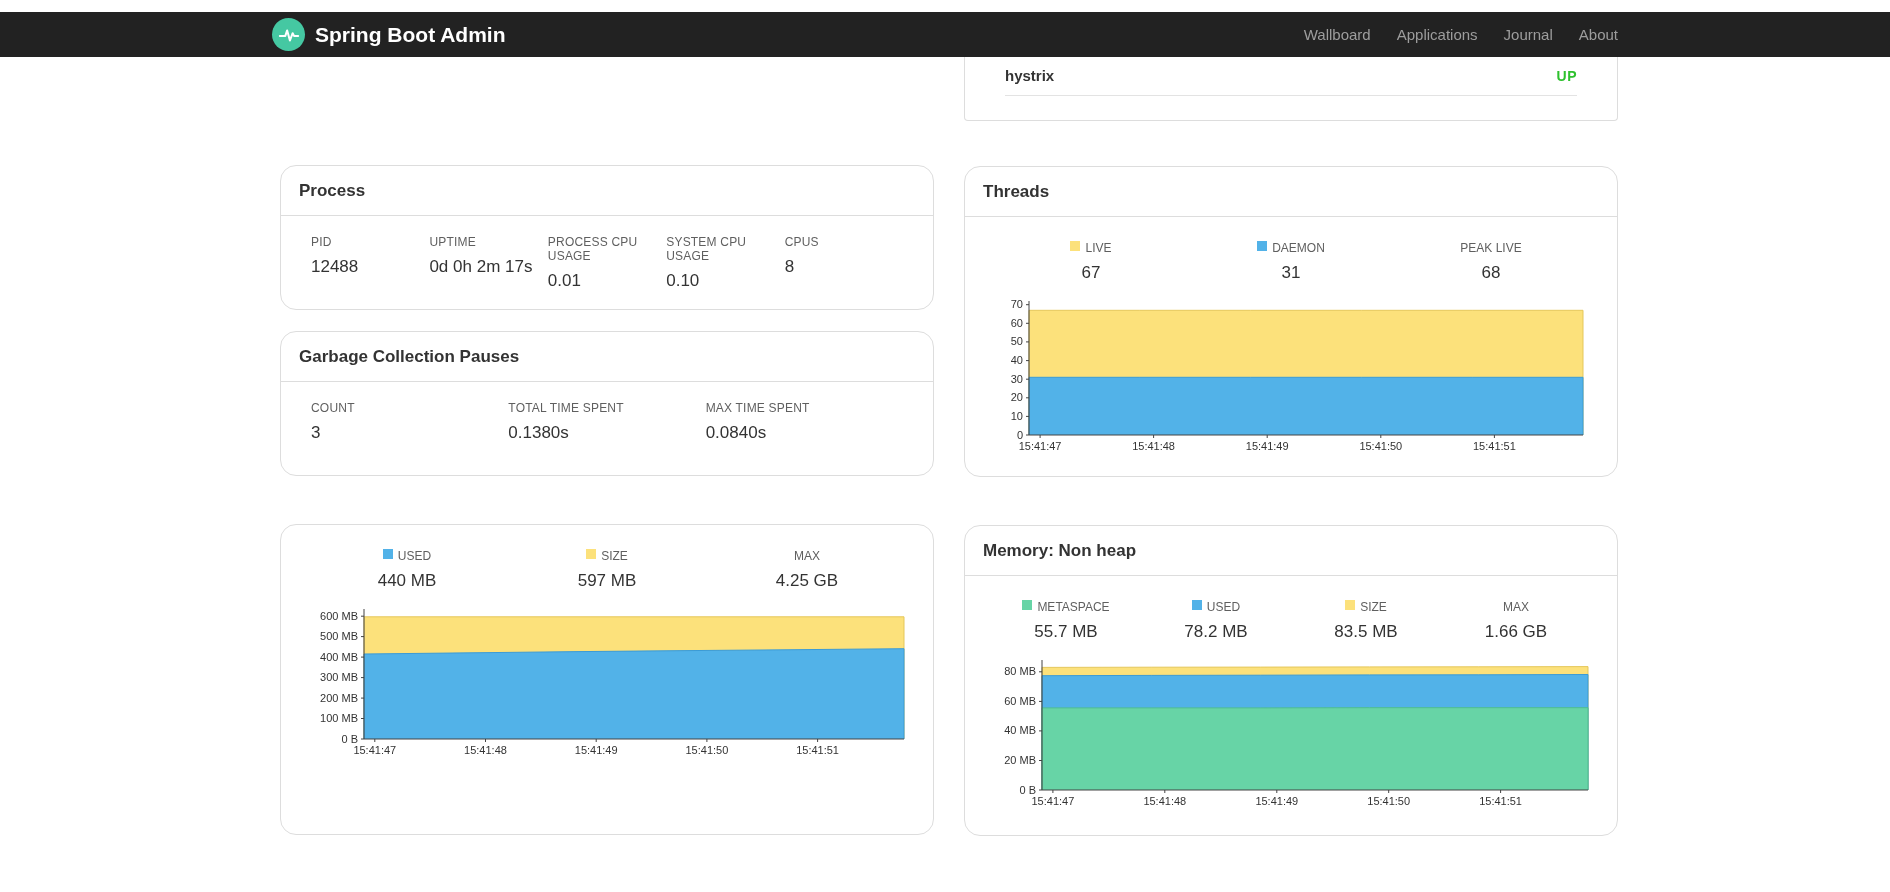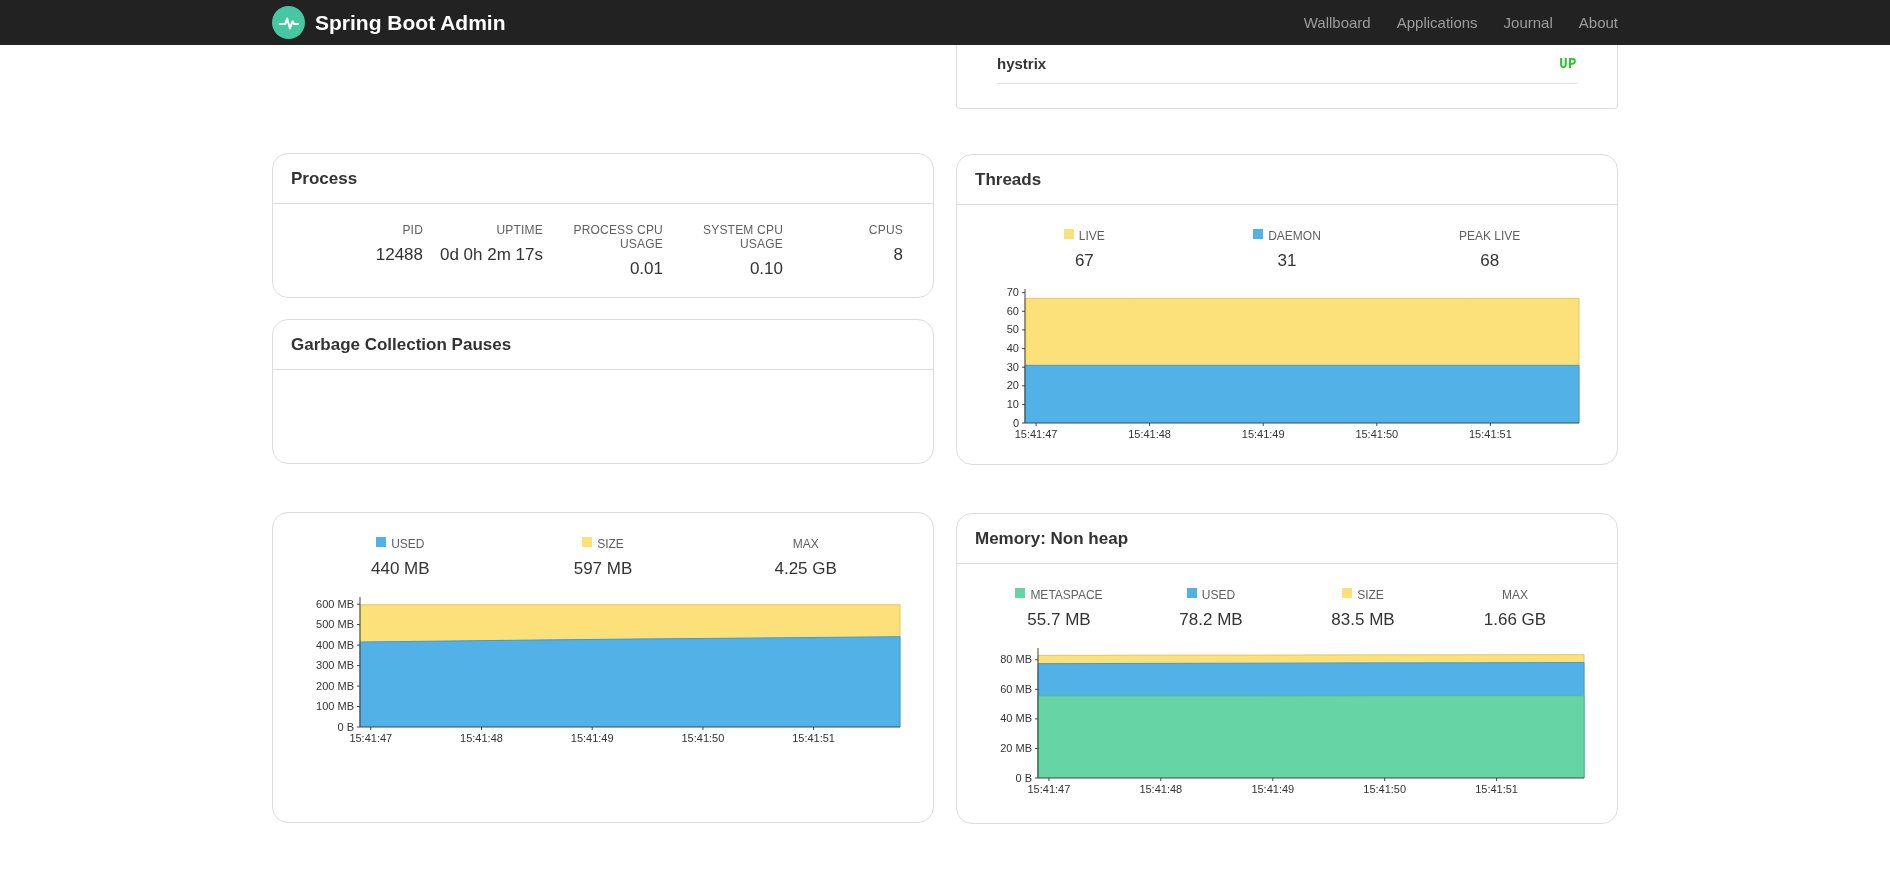--- a/index.html
+++ b/index.html
@@ -4,48 +4,48 @@
 <style>
   * { box-sizing: border-box; margin: 0; padding: 0; }
   html, body { background: #ffffff; }
   body {
     width: 1890px; height: 892px; overflow: hidden;
     font-family: "Liberation Sans", "DejaVu Sans", sans-serif;
     color: #333;
   }
   
   .navbar { height: 45px; background: #222222; }
-  .nav-inner { width: 1346px; margin: 0 auto; height: 100%; display: flex; align-items: center; gap: 24px; }
+  .nav-inner { width: 1346px; margin: 12px auto; height: 100%; display: flex; align-items: center; gap: 24px; }
   .brand { display: flex; align-items: center; gap: 10px; cursor: pointer; }
   .brand-logo { width: 33px; height: 33px; border-radius: 50%; display: flex; align-items: center; justify-content: center; }
   .brand-text { color: #ffffff; font-size: 21px; font-weight: bold; }
   .nav-links { margin-left: auto; display: flex; align-items: center; }
   .nav-link { color: #9d9d9d; font-size: 15px; padding: 0 13px; cursor: pointer; }
   .nav-link:last-child { padding-right: 0; }
   
   .container { width: 1346px; margin: 0 auto; display: flex; gap: 22px; }
-  .col { width: 762px; }
+  .col { width: 762px; margin-left: 8px; }
   .left-col { padding-top: 108px; }
   
   .panel { background: #fff; border: 1px solid #ddd; border-radius: 16px; }
   .panel-sm { height: 145px; }
   .panel-lg { height: 311px; }
   .panel-header { padding: 15px 18px 14px; border-bottom: 1px solid #ddd; font-weight: bold; font-size: 17px; color: #333; }
   .mt21 { margin-top: 21px; }
   .mt45 { margin-top: 45px; }
   .mt48 { margin-top: 48px; }
   
   .app-panel { height: 64px; border-top: 0; border-radius: 0 0 4px 4px; overflow: hidden; }
   .app-row { display: flex; justify-content: space-between; align-items: center; padding: 10px 40px 0; cursor: pointer; }
   .app-name { font-size: 15px; font-weight: 600; color: #333; }
   .app-status { font-size: 14px; font-weight: bold; letter-spacing: 0.5px; }
   .app-divider { margin: 11px 40px 0; border-bottom: 1px solid #e3e3e3; }
   
   .metrics { display: flex; padding: 19px 30px 0; }
-  .metric { flex: 1; text-align: right; }
+  .metric { flex: 1; text-align: left; }
   .metric-label { font-size: 12px; color: #5f5f5f; letter-spacing: 0.2px; }
   .metric-value { font-size: 17px; color: #333; margin-top: 8px; }
   
   .legend { display: flex; padding: 24px 26px 0; }
   .legend-item { flex: 1; text-align: center; }
   .legend-label { font-size: 12px; color: #5f5f5f; display: flex; justify-content: center; gap: 5px; }
   .swatch { width: 10px; height: 10px; display: inline-block; }
   .legend-value { font-size: 17px; color: #333; margin-top: 8px; }
   
   .chart-wrap { display: flex; justify-content: center; margin-top: 12px; }
@@ -98,20 +98,34 @@
         </div>
         <div class="metric">
           <div class="metric-label">CPUS</div>
           <div class="metric-value">8</div>
         </div>
       </div>
     </section>
 
     <section class="panel panel-sm mt21">
       <div class="panel-header">Garbage Collection Pauses</div>
+      <div class="metrics">
+        <div class="metric">
+          <div class="metric-label">COUNT</div>
+          <div class="metric-value">3</div>
+        </div>
+        <div class="metric">
+          <div class="metric-label">TOTAL TIME SPENT</div>
+          <div class="metric-value">0.1380s</div>
+        </div>
+        <div class="metric">
+          <div class="metric-label">MAX TIME SPENT</div>
+          <div class="metric-value">0.0840s</div>
+        </div>
+      </div>
     </section>
 
     <section class="panel panel-lg mt48">
       <div class="legend">
         <div class="legend-item">
           <div class="legend-label">
             <span class="swatch" style="background: rgb(82, 178, 232);"></span>
             <span>USED</span>
           </div>
           <div class="legend-value">440 MB</div>
@@ -166,21 +180,21 @@
       </div>
     </section>
 
   </div>
 
   <div class="col">
 
     <section class="panel app-panel">
       <div class="app-row">
         <span class="app-name">hystrix</span>
-        <span class="app-status" style="color: rgb(46, 193, 46); font-family: Liberation Mono, monospace;">UP</span>
+        <span class="app-status" style="color: rgb(46, 193, 46);">UP</span>
       </div>
       <div class="app-divider"></div>
     </section>
 
     <section class="panel panel-lg mt45">
       <div class="panel-header">Threads</div>
       <div class="legend">
         <div class="legend-item">
           <div class="legend-label">
             <span class="swatch" style="background: rgb(252, 225, 123);"></span>

